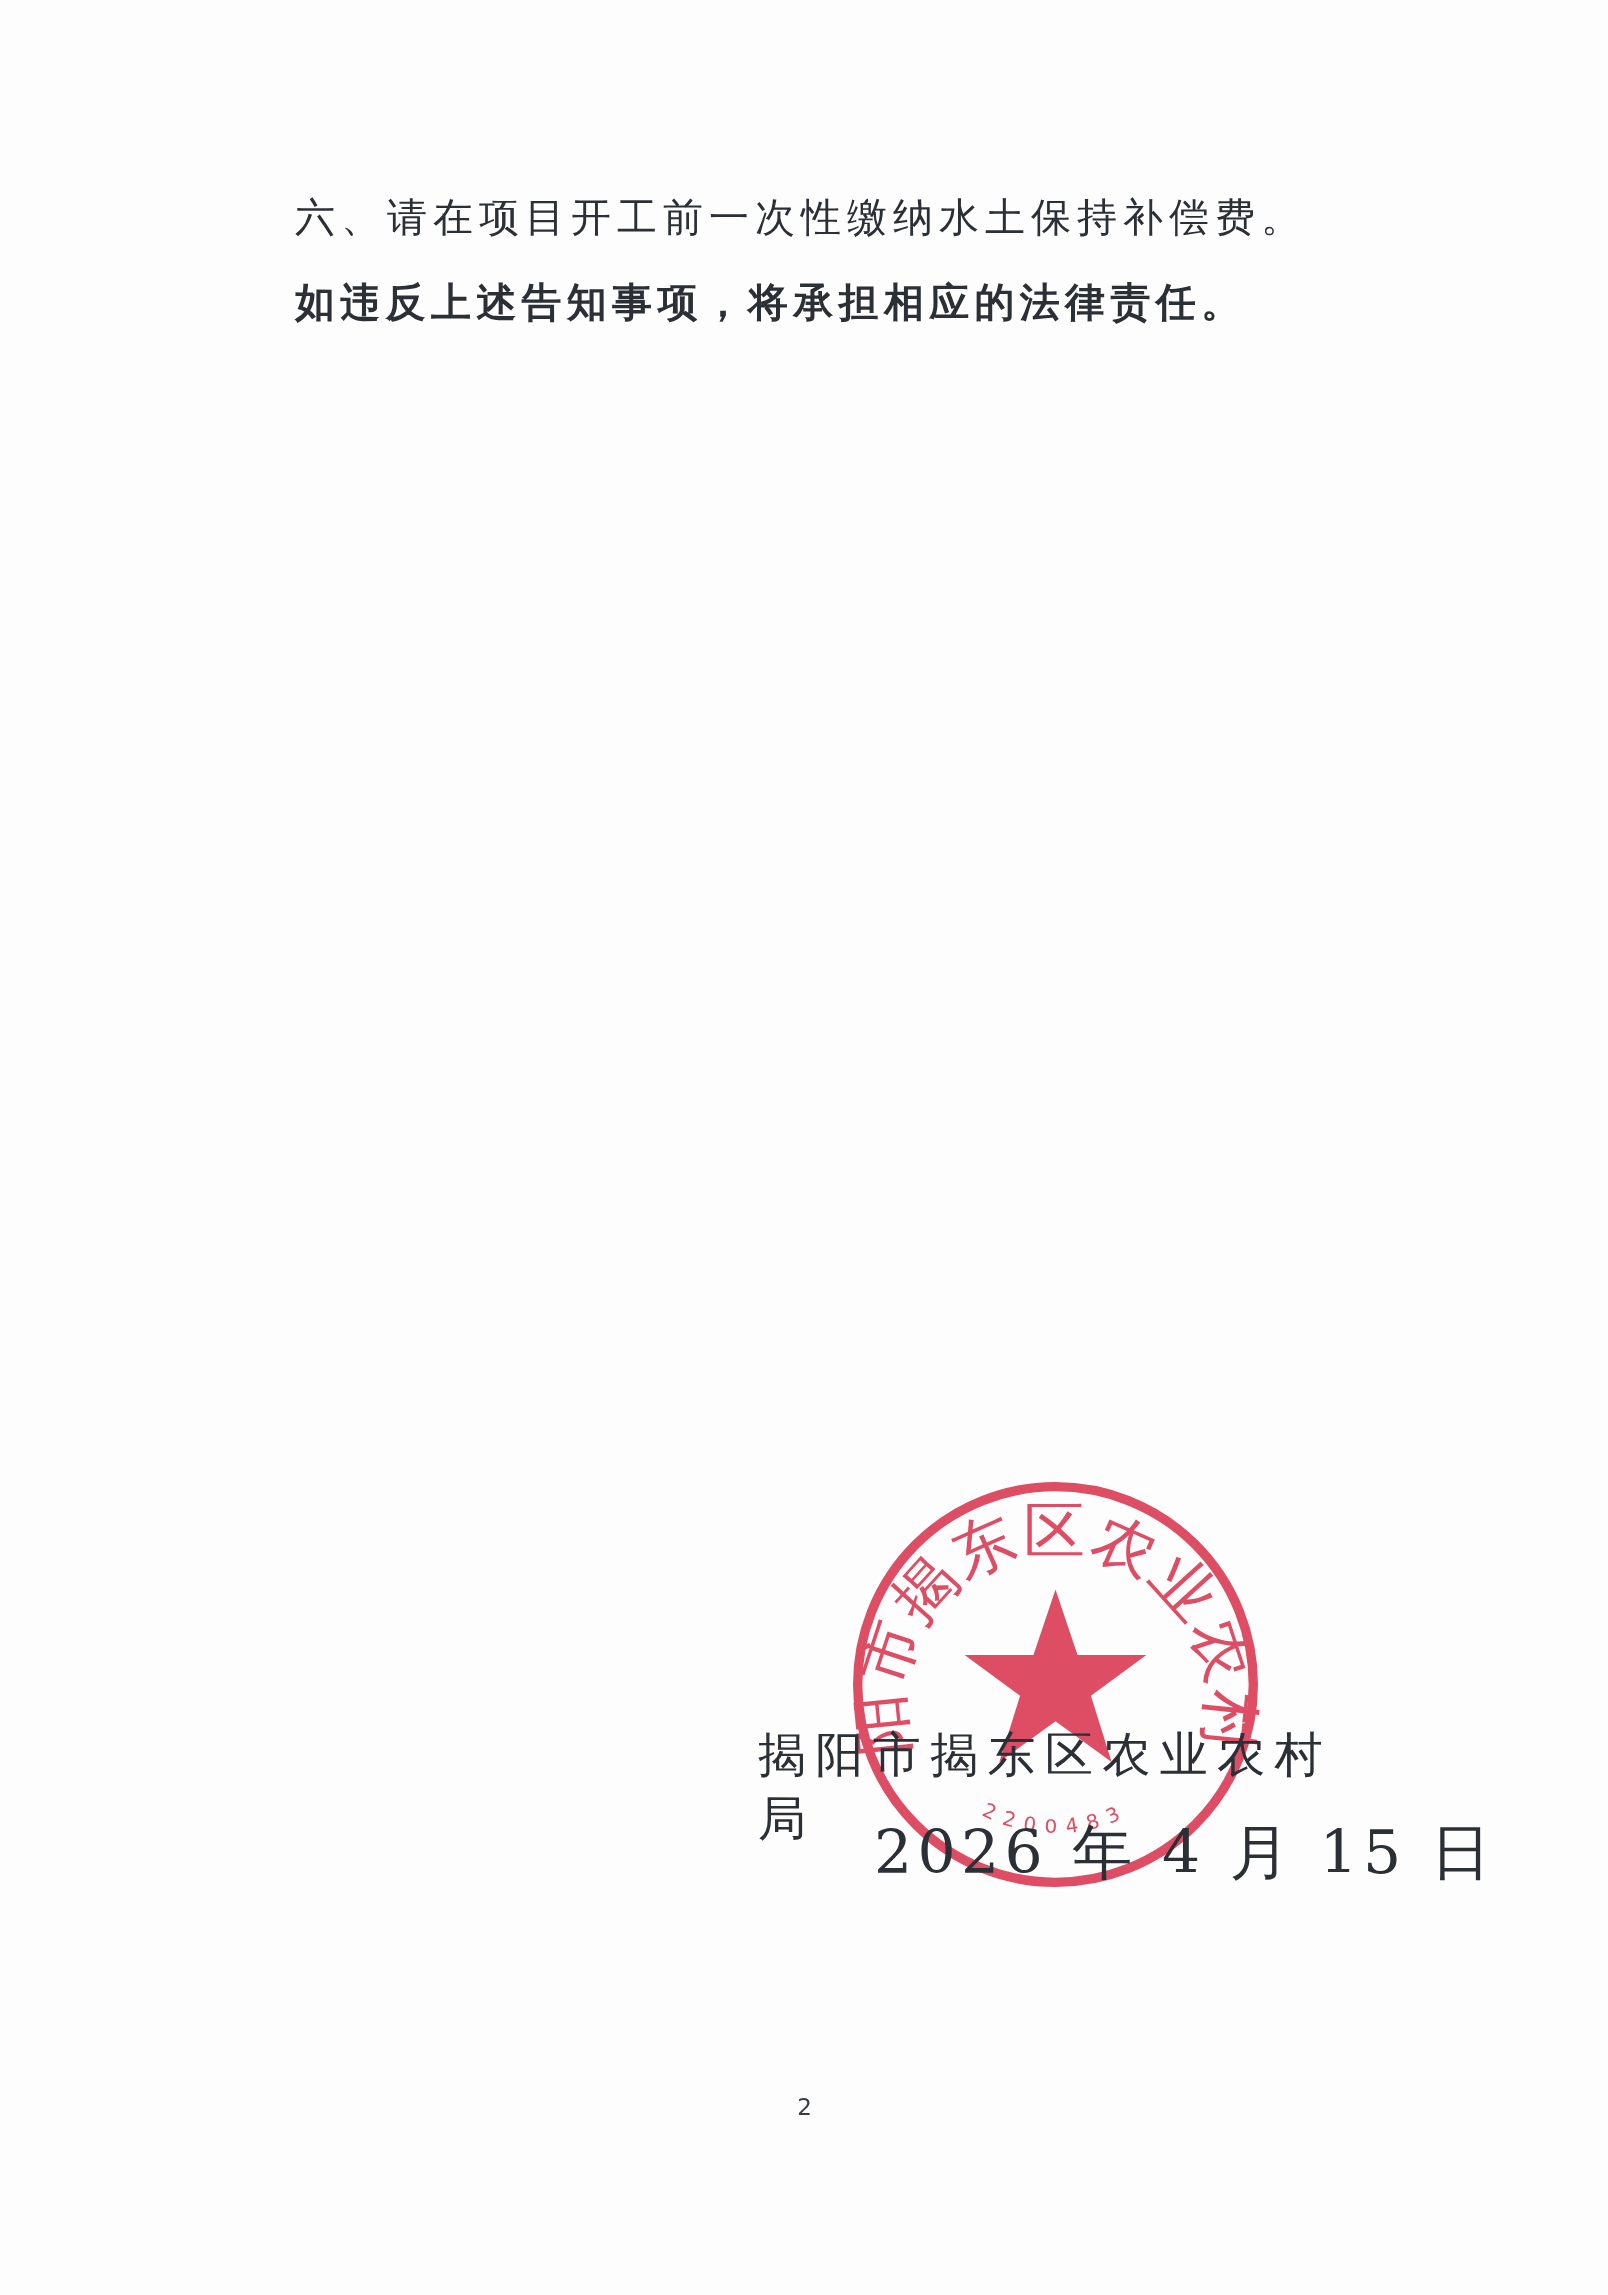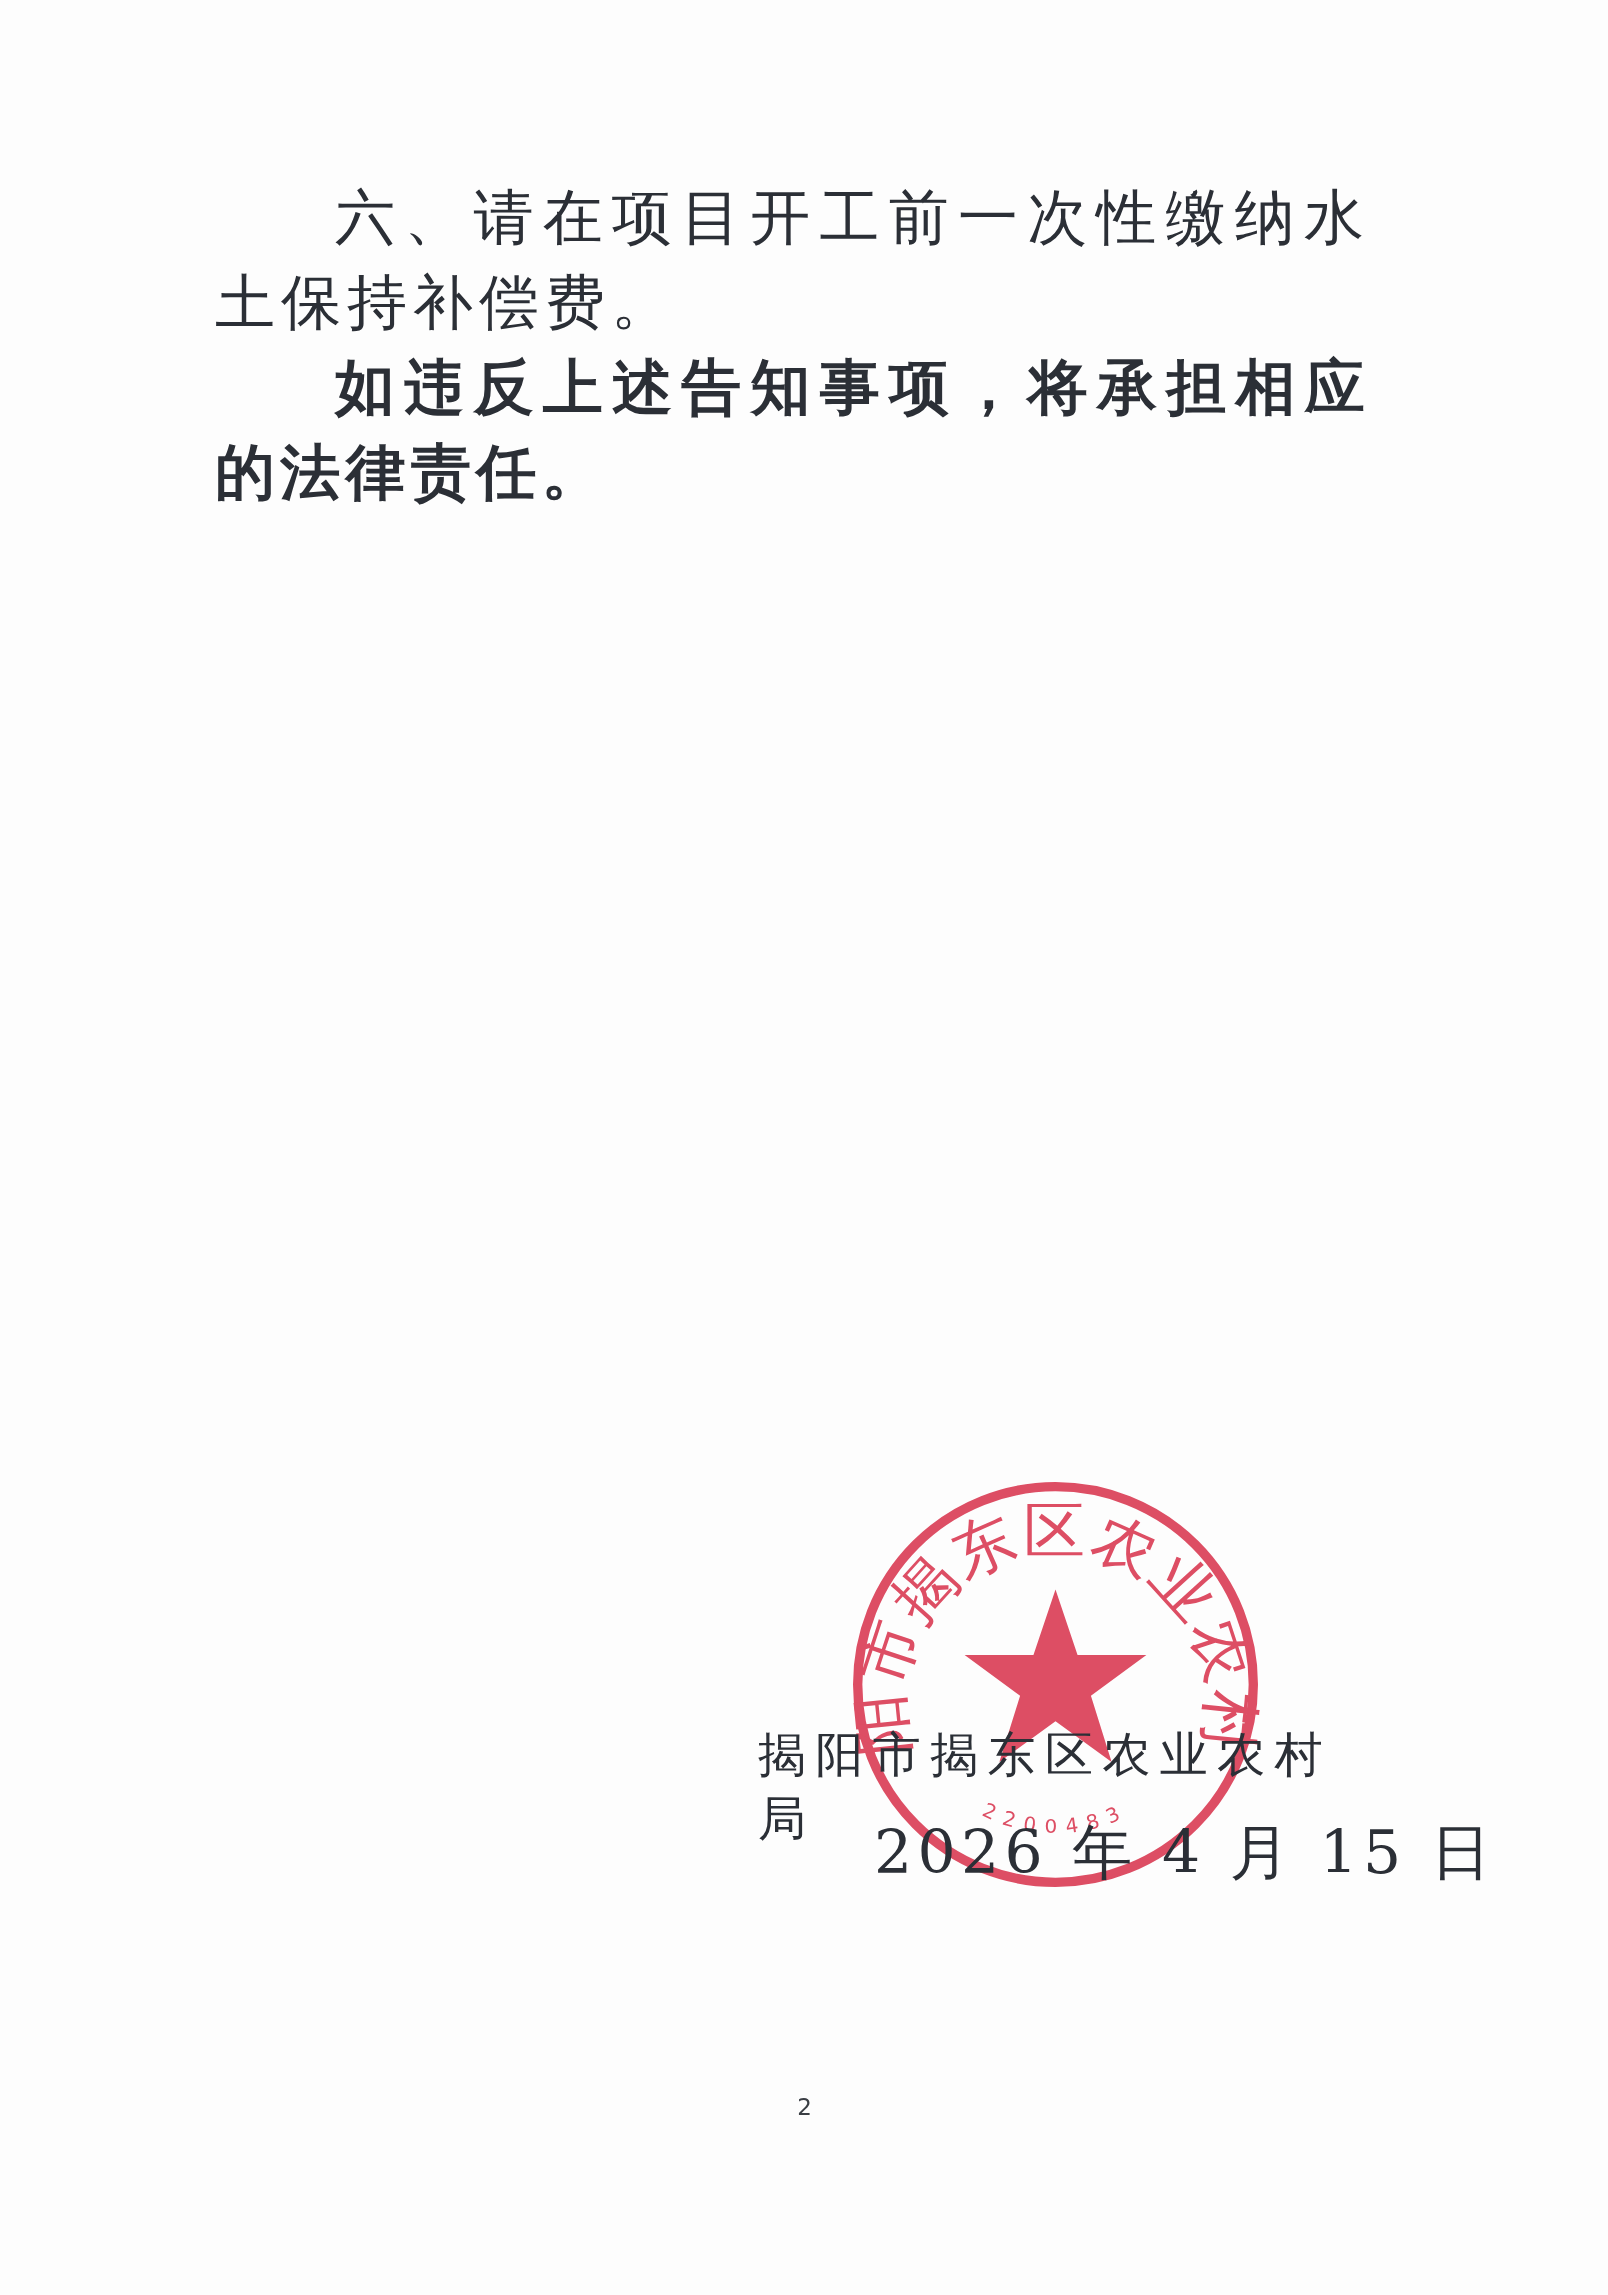--- a/index.html
+++ b/index.html
@@ -20,21 +20,21 @@
     left: 0; top: 0;
     width: 1609px;
     height: 2295px;
     background: #fdfdfd;
   }
   .body-text {
     position: absolute;
     left: 215px;
     top: 175px;
     width: 1155px;
-    font-size: 60px;
+    font-size: 40px;
     line-height: 85px;
     letter-spacing: 6px;
     text-align: justify;
     text-align-last: left;
   }
   .para {
     margin: 0;
     text-indent: 2em;
     word-break: break-all;
   }

